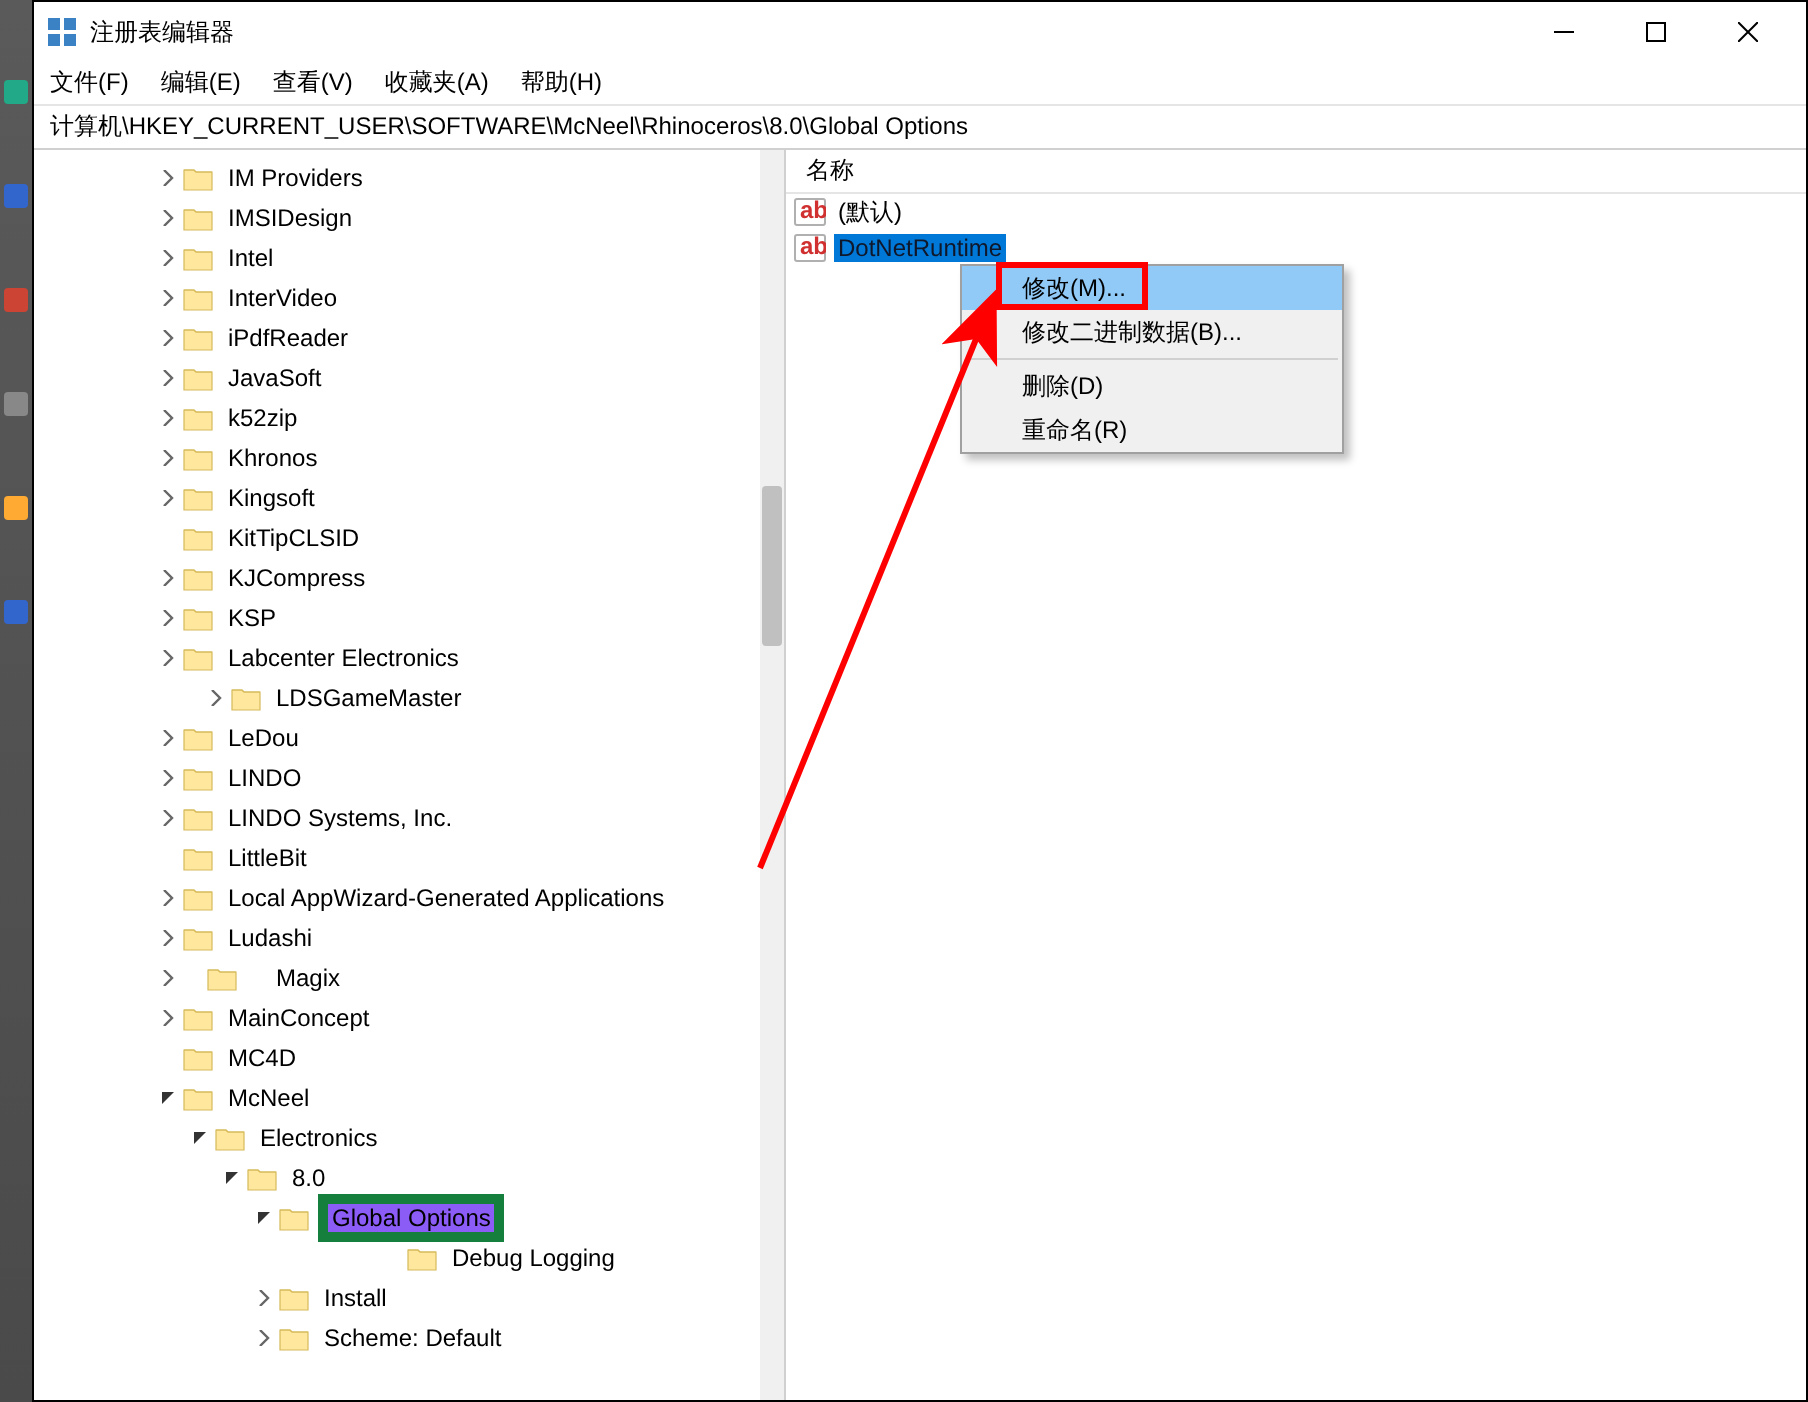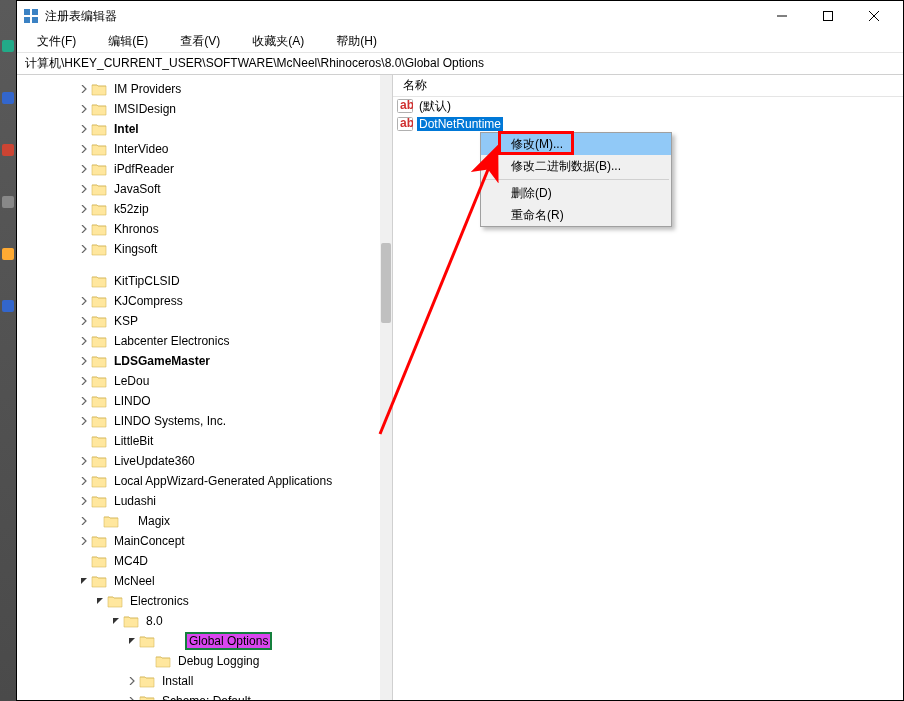--- a/index.html
+++ b/index.html
@@ -25,21 +25,21 @@
     .title-icon { width: 16px; height: 16px; display: inline-flex; }
     .titlebar .title { font-size: 12px; }
     .win-controls { display: flex; }
     .win-btn {
       width: 46px; height: 30px; display: flex; align-items: center; justify-content: center;
       font-family: "Segoe MDL2 Assets", sans-serif; font-size: 10px; cursor: default;
     }
     .win-btn svg { width: 10px; height: 10px; }
 
     .menubar {
-      height: 22px; display: flex; align-items: center; padding: 0 12px; gap: 16px;
+      height: 22px; display: flex; align-items: center; padding: 0 0; gap: 0;
       border-bottom: 1px solid #e5e5e5; background: #fff;
     }
     .menubar .mi { padding: 3px 8px; cursor: default; }
 
     .addressbar {
       height: 22px; display: flex; align-items: center; padding: 2px 4px;
       border-bottom: 1px solid #d0d0d0; background: #fff;
     }
     .addressbar .path {
       flex: 1; padding: 1px 4px; font-size: 12px; white-space: nowrap; overflow: hidden;
@@ -60,36 +60,36 @@
     .tree { padding-top: 4px; }
     .node { display: flex; align-items: center; height: 20px; white-space: nowrap; cursor: default; }
     .expander {
       width: 14px; height: 14px; display: inline-flex; align-items: center; justify-content: center;
       color: #666; flex-shrink: 0;
     }
     .expander svg { width: 8px; height: 8px; }
     .folder-icon { width: 16px; height: 14px; flex-shrink: 0; margin-right: 4px; display: inline-flex; }
     .folder-icon svg { width: 16px; height: 14px; }
     .node-label { padding: 1px 3px; }
-    .node.selected .node-label { background: #d946ef; border: 2px solid #15803d; padding: 0 2px; margin-left: 26px; }
+    .node.selected .node-label { background: #8b5cf6; border: 5px solid #15803d; padding: 0 2px; }
 
     .list-pane { flex: 1; background: #fff; position: relative; }
     .list-header {
       height: 22px; display: flex; align-items: center; border-bottom: 1px solid #e5e5e5;
       padding-left: 4px; background: #fff;
     }
     .list-header .col { padding: 2px 6px; }
     .list-body { position: relative; }
     .row { display: flex; align-items: center; height: 18px; padding-left: 4px; cursor: default; }
     .string-icon {
       width: 16px; height: 14px; display: inline-flex; align-items: center; justify-content: center;
       margin-right: 4px; flex-shrink: 0;
     }
     .row .val { padding: 0 2px; }
-    .row.sel .val { background: #0078d7; color: #ffffff; }
+    .row.sel .val { background: #0078d7; color: #0f172a; }
 
     .ctxmenu {
       position: absolute; left: 480px; top: 132px; width: 192px;
       background: #f0f0f0; border: 1px solid #a0a0a0;
       box-shadow: 3px 3px 4px rgba(0,0,0,0.25);
       z-index: 50;
     }
     .ctxmenu .citem {
       height: 22px; display: flex; align-items: center; padding-left: 30px; position: relative; cursor: default;
     }
@@ -189,21 +189,21 @@
                 </svg>
               </span>
               <span class="folder-icon">
                 <svg viewBox="0 0 16 14">
                   <path d="M1 3 h5 l1 1 h8 v9 h-14 z" fill="#ffe79e" stroke="#d6b95a" stroke-width="0.6"></path>
                   <path d="M1 3 h5 l1 1 h8" fill="none" stroke="#d6b95a" stroke-width="0.6"></path>
                 </svg>
               </span>
               <span class="node-label">IMSIDesign</span>
             </div>
-            <div class="node" style="padding-left: 60px; font-weight: bold;">
+            <div class="node" style="padding-left: 60px;">
               <span class="expander">
                 <svg viewBox="0 0 8 8">
                   <path d="M2 0 L6 4 L2 8" fill="none" stroke="#666" stroke-width="1.2"></path>
                 </svg>
               </span>
               <span class="folder-icon">
                 <svg viewBox="0 0 16 14">
                   <path d="M1 3 h5 l1 1 h8 v9 h-14 z" fill="#ffe79e" stroke="#d6b95a" stroke-width="0.6"></path>
                   <path d="M1 3 h5 l1 1 h8" fill="none" stroke="#d6b95a" stroke-width="0.6"></path>
                 </svg>
@@ -287,21 +287,21 @@
                 </svg>
               </span>
               <span class="folder-icon">
                 <svg viewBox="0 0 16 14">
                   <path d="M1 3 h5 l1 1 h8 v9 h-14 z" fill="#ffe79e" stroke="#d6b95a" stroke-width="0.6"></path>
                   <path d="M1 3 h5 l1 1 h8" fill="none" stroke="#d6b95a" stroke-width="0.6"></path>
                 </svg>
               </span>
               <span class="node-label">Kingsoft</span>
             </div>
-            <div class="node" style="padding-left: 60px; margin-top: 12px;">
+            <div class="node" style="padding-left: 60px;">
               <span class="expander"></span>
               <span class="folder-icon">
                 <svg viewBox="0 0 16 14">
                   <path d="M1 3 h5 l1 1 h8 v9 h-14 z" fill="#ffe79e" stroke="#d6b95a" stroke-width="0.6"></path>
                   <path d="M1 3 h5 l1 1 h8" fill="none" stroke="#d6b95a" stroke-width="0.6"></path>
                 </svg>
               </span>
               <span class="node-label">KitTipCLSID</span>
             </div>
             <div class="node" style="padding-left: 60px;">
@@ -339,21 +339,21 @@
                 </svg>
               </span>
               <span class="folder-icon">
                 <svg viewBox="0 0 16 14">
                   <path d="M1 3 h5 l1 1 h8 v9 h-14 z" fill="#ffe79e" stroke="#d6b95a" stroke-width="0.6"></path>
                   <path d="M1 3 h5 l1 1 h8" fill="none" stroke="#d6b95a" stroke-width="0.6"></path>
                 </svg>
               </span>
               <span class="node-label">Labcenter Electronics</span>
             </div>
-            <div class="node" style="padding-left: 60px; font-weight: bold;">
+            <div class="node" style="padding-left: 84px;">
               <span class="expander">
                 <svg viewBox="0 0 8 8">
                   <path d="M2 0 L6 4 L2 8" fill="none" stroke="#666" stroke-width="1.2"></path>
                 </svg>
               </span>
               <span class="folder-icon">
                 <svg viewBox="0 0 16 14">
                   <path d="M1 3 h5 l1 1 h8 v9 h-14 z" fill="#ffe79e" stroke="#d6b95a" stroke-width="0.6"></path>
                   <path d="M1 3 h5 l1 1 h8" fill="none" stroke="#d6b95a" stroke-width="0.6"></path>
                 </svg>
@@ -417,34 +417,20 @@
                 <svg viewBox="0 0 8 8">
                   <path d="M2 0 L6 4 L2 8" fill="none" stroke="#666" stroke-width="1.2"></path>
                 </svg>
               </span>
               <span class="folder-icon">
                 <svg viewBox="0 0 16 14">
                   <path d="M1 3 h5 l1 1 h8 v9 h-14 z" fill="#ffe79e" stroke="#d6b95a" stroke-width="0.6"></path>
                   <path d="M1 3 h5 l1 1 h8" fill="none" stroke="#d6b95a" stroke-width="0.6"></path>
                 </svg>
               </span>
-              <span class="node-label">LiveUpdate360</span>
-            </div>
-            <div class="node" style="padding-left: 60px;">
-              <span class="expander">
-                <svg viewBox="0 0 8 8">
-                  <path d="M2 0 L6 4 L2 8" fill="none" stroke="#666" stroke-width="1.2"></path>
-                </svg>
-              </span>
-              <span class="folder-icon">
-                <svg viewBox="0 0 16 14">
-                  <path d="M1 3 h5 l1 1 h8 v9 h-14 z" fill="#ffe79e" stroke="#d6b95a" stroke-width="0.6"></path>
-                  <path d="M1 3 h5 l1 1 h8" fill="none" stroke="#d6b95a" stroke-width="0.6"></path>
-                </svg>
-              </span>
               <span class="node-label">Local AppWizard-Generated Applications</span>
             </div>
             <div class="node" style="padding-left: 60px;">
               <span class="expander">
                 <svg viewBox="0 0 8 8">
                   <path d="M2 0 L6 4 L2 8" fill="none" stroke="#666" stroke-width="1.2"></path>
                 </svg>
               </span>
               <span class="folder-icon">
                 <svg viewBox="0 0 16 14">
@@ -541,21 +527,21 @@
                 </svg>
               </span>
               <span class="folder-icon">
                 <svg viewBox="0 0 16 14">
                   <path d="M1 3 h5 l1 1 h8 v9 h-14 z" fill="#ffe79e" stroke="#d6b95a" stroke-width="0.6"></path>
                   <path d="M1 3 h5 l1 1 h8" fill="none" stroke="#d6b95a" stroke-width="0.6"></path>
                 </svg>
               </span>
               <span class="node-label">Global Options</span>
             </div>
-            <div class="node" style="padding-left: 124px;">
+            <div class="node" style="padding-left: 124px; margin-left: 48px;">
               <span class="expander"></span>
               <span class="folder-icon">
                 <svg viewBox="0 0 16 14">
                   <path d="M1 3 h5 l1 1 h8 v9 h-14 z" fill="#ffe79e" stroke="#d6b95a" stroke-width="0.6"></path>
                   <path d="M1 3 h5 l1 1 h8" fill="none" stroke="#d6b95a" stroke-width="0.6"></path>
                 </svg>
               </span>
               <span class="node-label">Debug Logging</span>
             </div>
             <div class="node" style="padding-left: 108px;">

